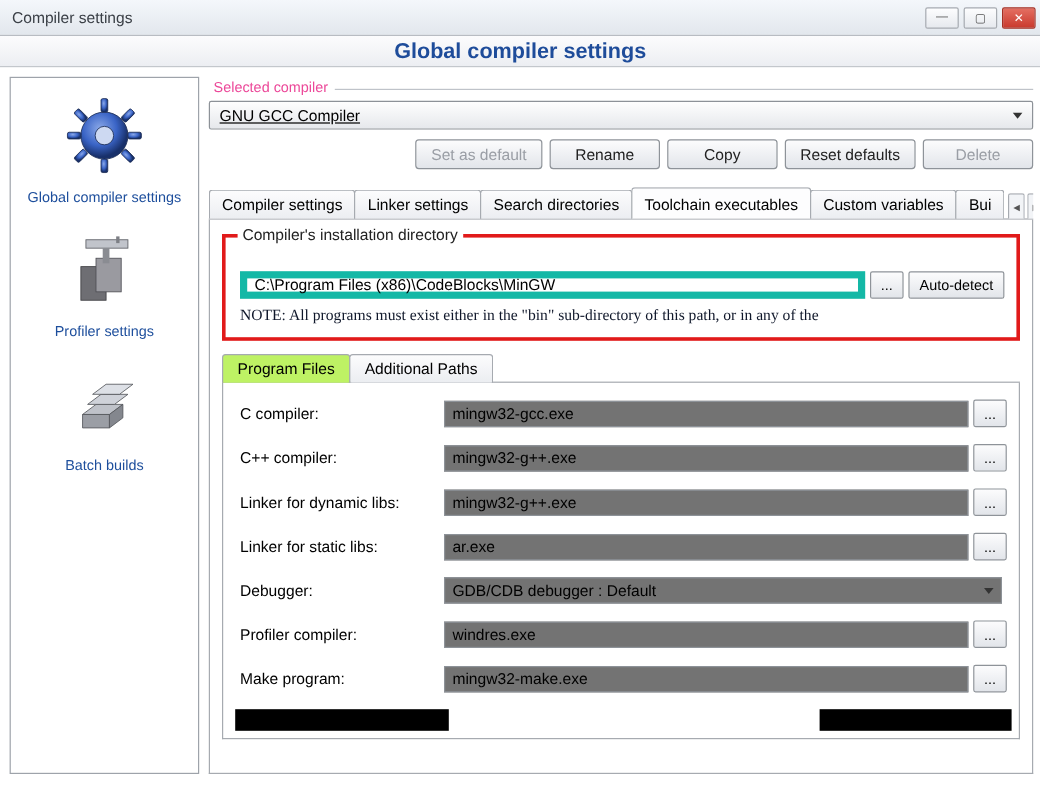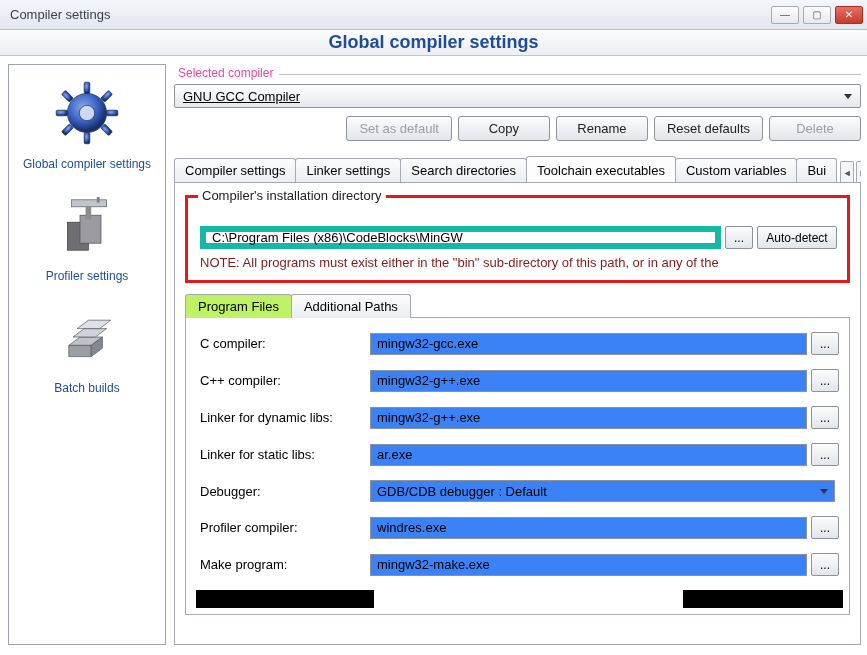--- a/index.html
+++ b/index.html
@@ -252,23 +252,24 @@
     border: 1px solid #8e9399;
     border-radius: 2px;
     background: linear-gradient(180deg,#fcfcfd,#e2e5ea);
     display: flex;
     align-items: center;
     justify-content: center;
     font-size: 12px;
     padding: 0 6px;
   }
   .note-text {
-    color: #7f1d1d;
+    color: #0f172a;
     font-size: 13px;
     margin-top: 6px;
+    font-family: Liberation Serif, serif;
   }
 
   
   .subtabs { display: flex; border-bottom: 1px solid #a6aab0; }
   .subtab {
     padding: 4px 12px;
     border: 1px solid #a6aab0;
     border-bottom: none;
     border-radius: 3px 3px 0 0;
     background: linear-gradient(180deg,#fcfcfd,#ebedf1);
@@ -292,21 +293,21 @@
     margin-bottom: 14px;
   }
   .field-label {
     width: 170px;
     font-size: 13px;
   }
   .field-input {
     flex: 1;
     height: 22px;
     border: 1px solid #8d9298;
-    background: #3b82f6;
+    background: #737373;
     display: flex;
     align-items: center;
     padding: 0 6px;
     font-size: 13px;
     margin-right: 4px;
   }
   .field-input.dropdown::after {
     content: "";
     width: 0; height: 0;
     border-left: 4px solid transparent;
@@ -412,22 +413,22 @@
     <div class="group-header">
       <span class="group-label">Selected compiler</span>
       <div class="hr-like"></div>
     </div>
     <div class="compiler-select">
       <span>GNU GCC Compiler</span>
     </div>
 
     <div class="btn-row">
       <div class="btn disabled">Set as default</div>
+      <div class="btn">Rename</div>
       <div class="btn">Copy</div>
-      <div class="btn">Rename</div>
       <div class="btn wide">Reset defaults</div>
       <div class="btn disabled">Delete</div>
     </div>
 
     <div class="tabstrip">
       <div class="tab">Compiler settings</div>
       <div class="tab">Linker settings</div>
       <div class="tab">Search directories</div>
       <div class="tab active">Toolchain executables</div>
       <div class="tab">Custom variables</div>

